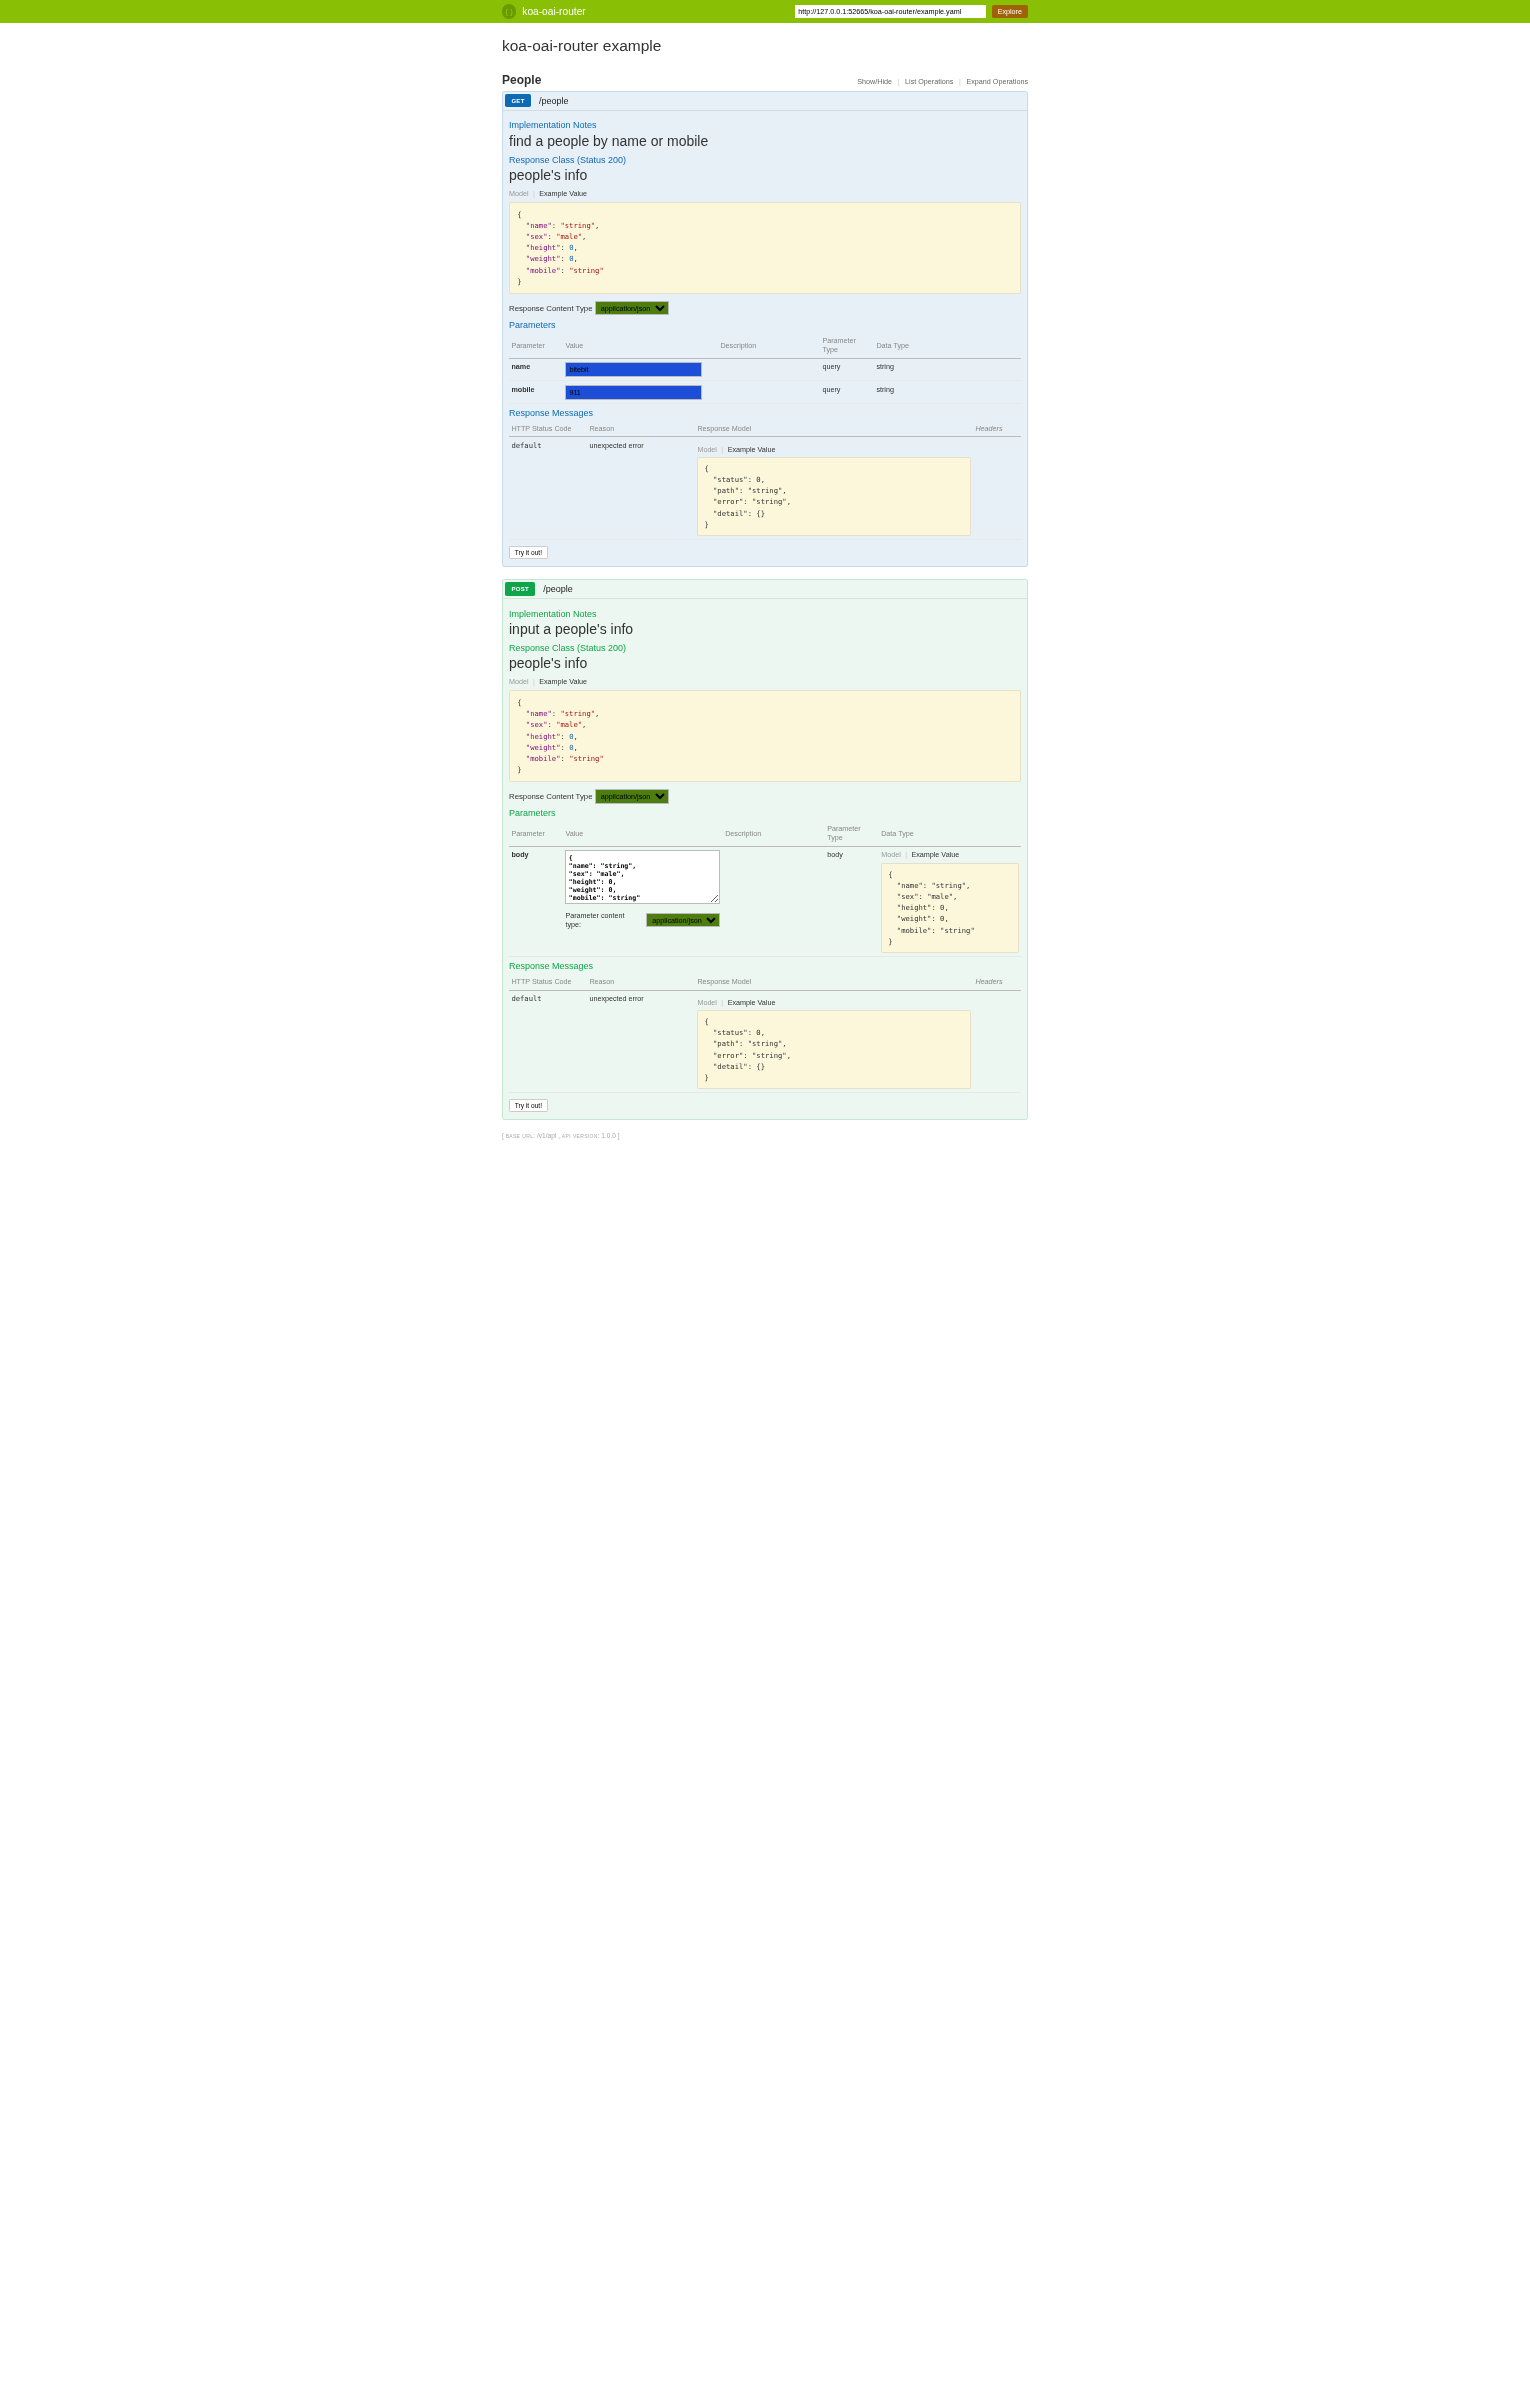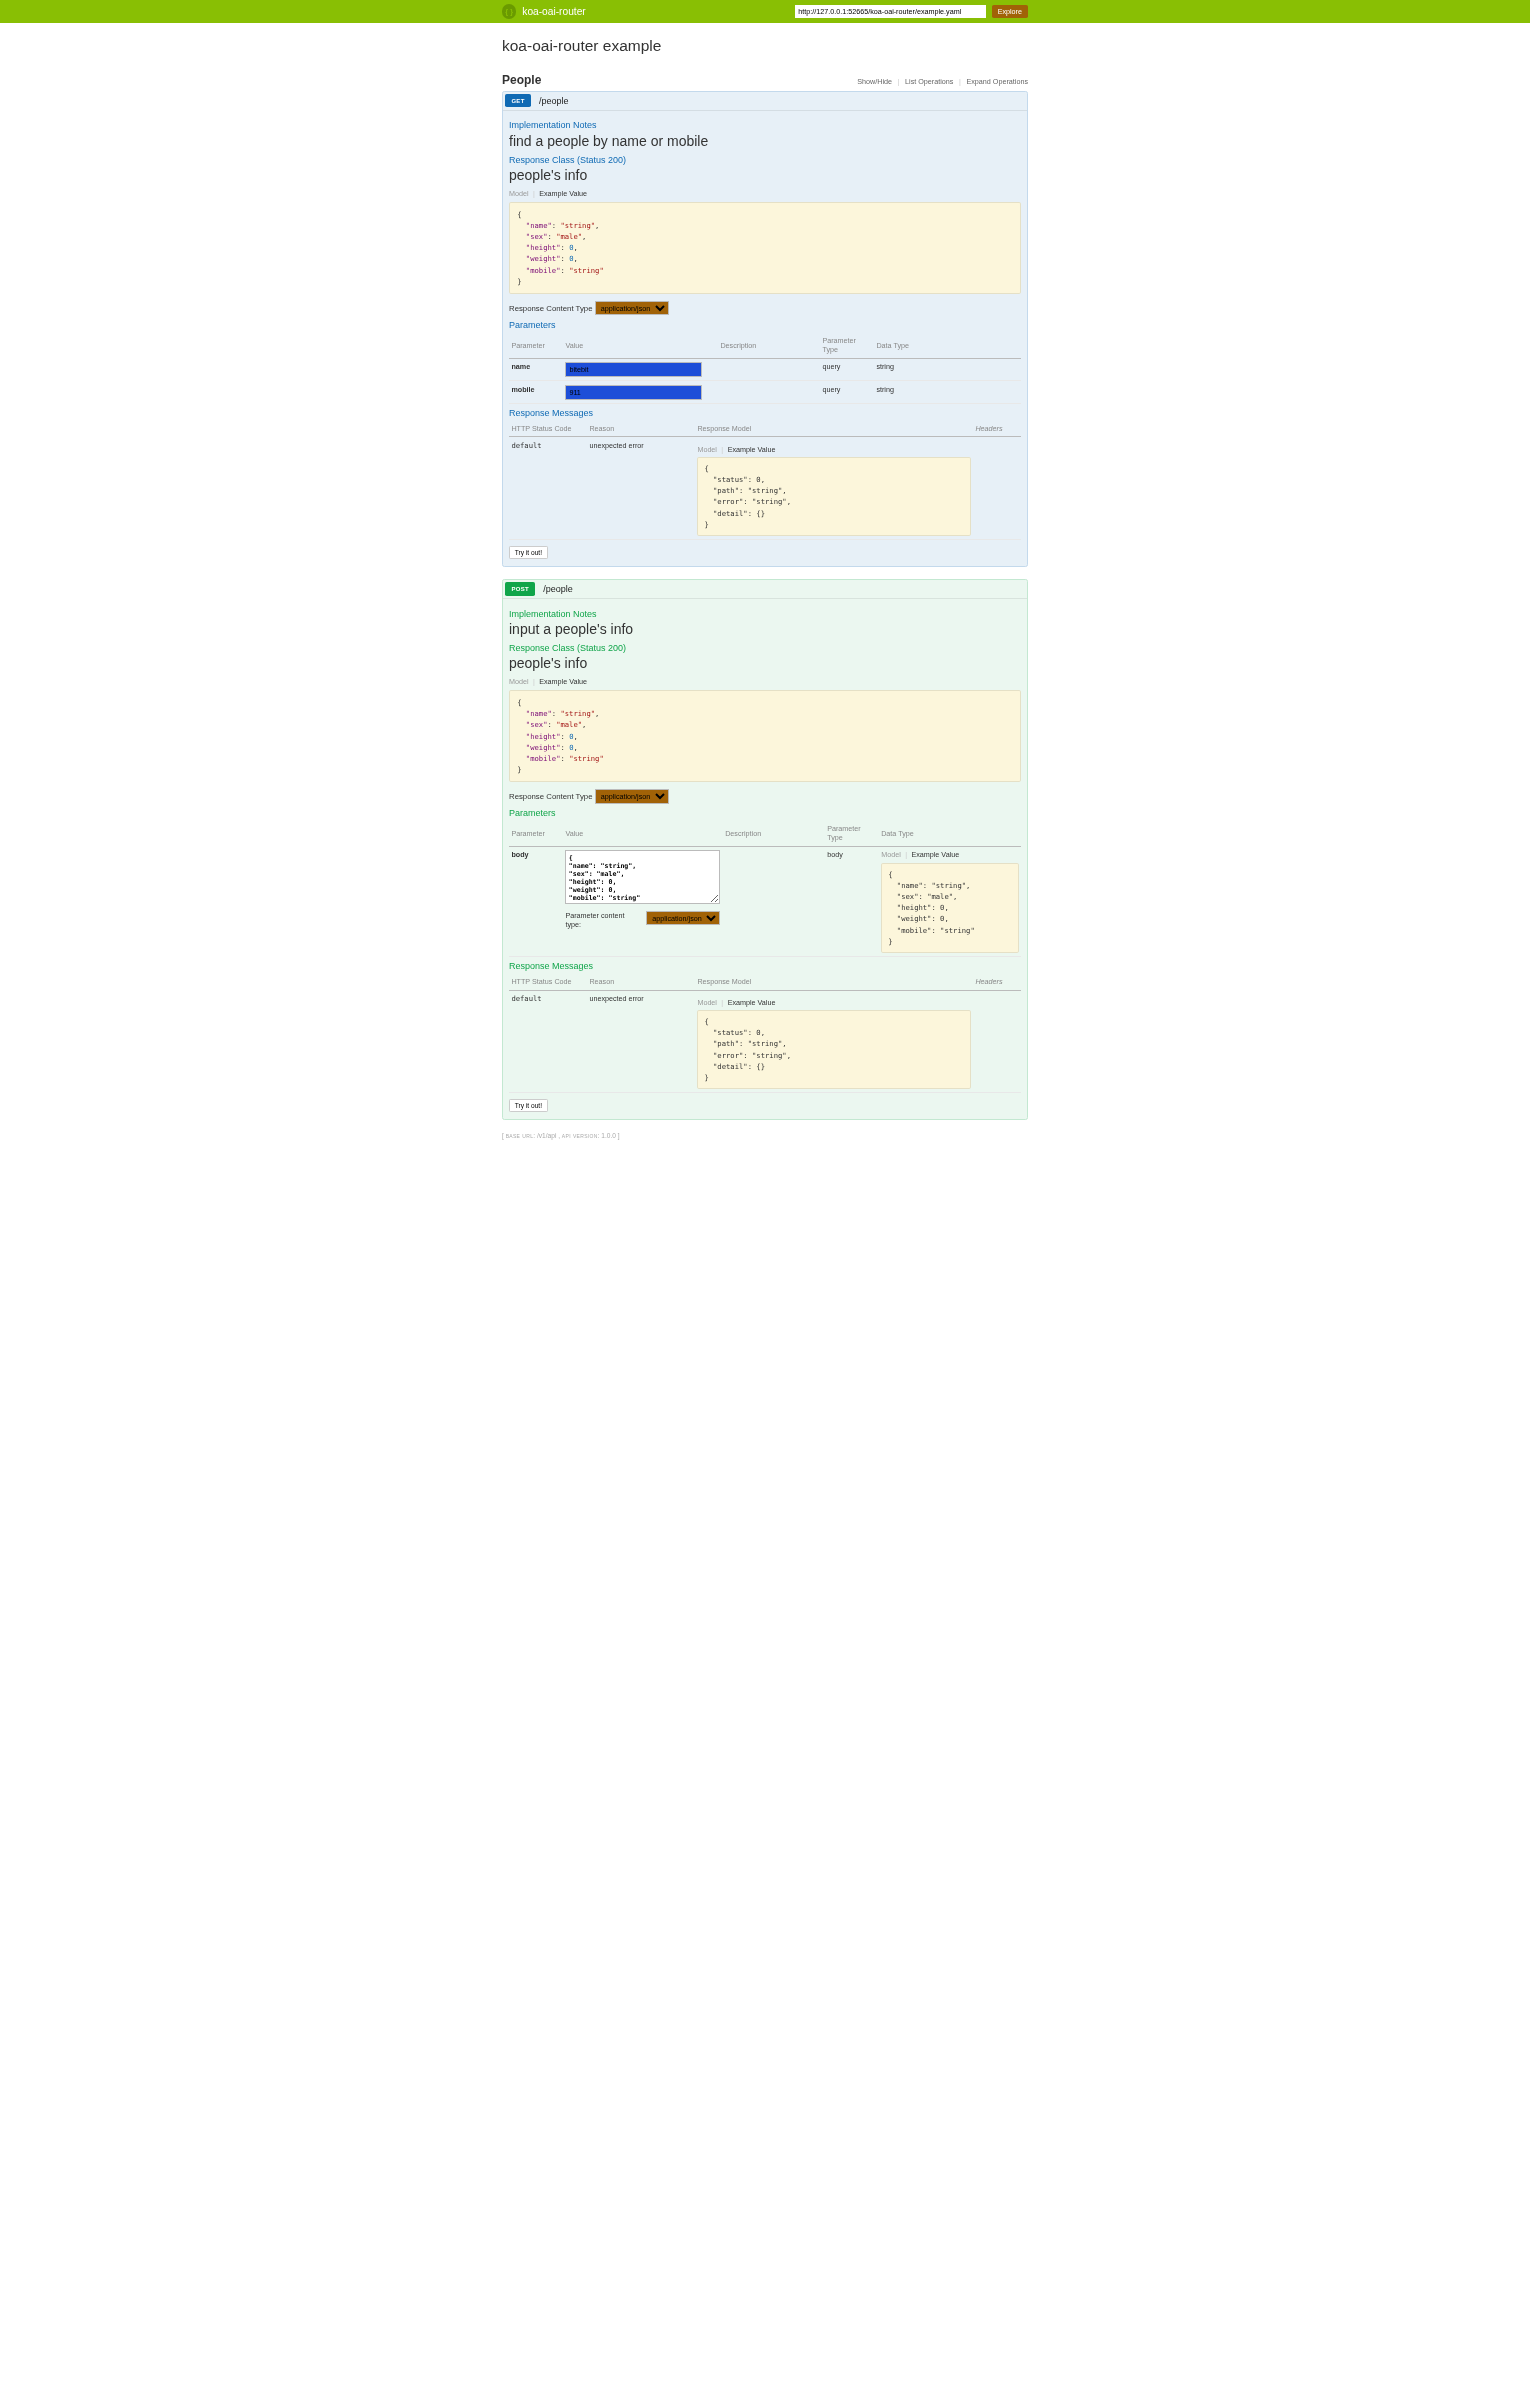--- a/index.html
+++ b/index.html
@@ -34,34 +34,34 @@
   .plain { font-size: 14px; color: #333; margin-bottom: 6px; }
   .tab-row { font-size: 7.2px; margin: 3.6px 0; }
   .tab-row .inactive { color: #999; }
   .tab-row .sep { color: #ccc; margin: 0 2.4px; }
   .tab-row .active { color: #333; }
   .code-block { background: #fcf6db; border: 0.6px solid #e5e0c6; border-radius: 1.8px; padding: 6px 7.2px; font-family: Menlo, Consolas, monospace; font-size: 7.2px; line-height: 1.55; white-space: pre; overflow:auto; }
   .code-block .key { color: #7a0874; }
   .code-block .str { color: #a31515; }
   .code-block .num { color: #0f6ab4; }
   .rct-row { margin: 7.2px 0 4.8px 0; font-size: 7.8px; display:flex; align-items:center; gap:2px;}
-  select.small { font-size: 7.2px; border: 0.6px solid #bbb; background: #a16207; padding: 0.6px 1.2px;}
+  select.small { font-size: 7.2px; border: 0.6px solid #bbb; background: #4d7c0f; padding: 0.6px 1.2px;}
   .param-table, .rm-table { width: 100%; border-collapse: collapse; font-size: 7.2px; margin-top:2.4px;}
   .param-table th, .rm-table th { text-align: left; color: #888; font-weight: 400; padding: 3.6px 2.4px; border-bottom: 0.6px solid #bbb; }
   .param-table td, .rm-table td { padding: 3.6px 2.4px; vertical-align: top; border-bottom: 0.6px solid #e8e8e8; }
   .param-table td.name-cell { font-weight: bold; width: 54px;}
   .param-table input[type=text] { width: 137px; font-size: 7.2px; padding: 1.8px 3px; border: 0.6px solid #bbb; background:#1d4ed8;}
   .param-table textarea { width: 155px; height: 54px; font-family: Menlo, Consolas, monospace; font-size: 6.6px; font-weight:bold; padding:2.4px; border:0.6px solid #bbb; resize:both;}
   .rm-table td.code-cell { font-family: Menlo, Consolas, monospace; }
   .try-btn { font-size: 6.6px; padding: 1.8px 4.8px; border: 0.6px solid #ccc; background: #fff; border-radius: 1.2px; cursor:pointer; margin-top:6px;}
   .footer { font-size: 6.6px; color: #aaa; margin-top: 12px;}
   .footer .caps { font-variant: small-caps; letter-spacing: 0.3px;}
   .dt-col .tab-row { margin-top:0;}
   .small-code { background: #fcf6db; border: 0.6px solid #e5e0c6; border-radius: 1.8px; padding: 4.8px 6px; font-family: Menlo, Consolas, monospace; font-size: 7.2px; line-height: 1.55; white-space: pre; margin-top:3.6px;}
-  .pct-row { margin-top:4.8px; font-size:7.2px; display:flex; align-items:flex-start; gap:5px;}
+  .pct-row { margin-top:4.8px; font-size:7.2px; display:flex; align-items:center; gap:5px;}
   .col-param{width:54px;} .col-value{width:155px;margin-left:32px;} .col-desc{width:102px;} .col-ptype{width:54px;}
   .rm-code{width:78px;} .rm-reason{width:108px;} .rm-model{width:auto;} .rm-headers{width:48px; text-align:right;}
   .rm-table th.rm-headers{font-style:italic;}
 </style>
 </head>
 <body>
 
 <div class="header-bar">
   <div class="header-inner">
     <div class="logo-icon">{ }</div>

